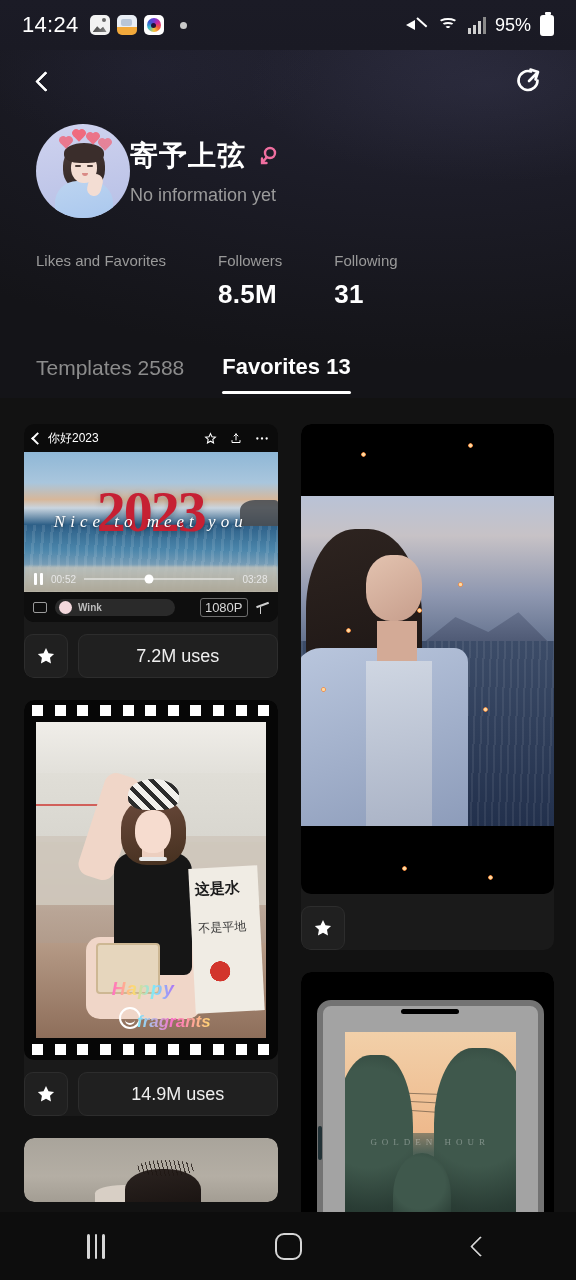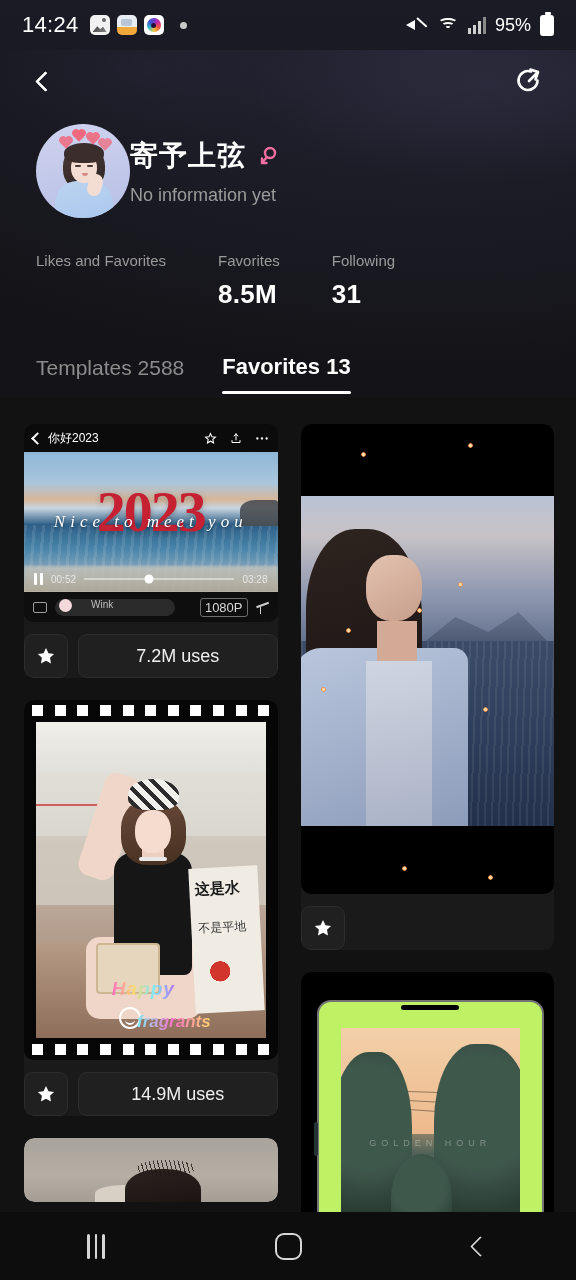--- a/index.html
+++ b/index.html
@@ -158,21 +158,21 @@
     font-size:17px; color:#fff; letter-spacing:5px; font-style:italic;
     font-family:"Liberation Serif", serif; white-space:nowrap; text-shadow:0 1px 3px rgba(0,0,0,.5); }
   .vid-ctrl{ position:absolute; left:0; right:0; bottom:0; height:26px; display:flex; align-items:center; padding:0 10px; gap:8px; }
   .pause{ display:flex; gap:3px; }
   .pause i{ width:3px;height:12px;background:#fff;display:block;border-radius:1px; }
   .tcode{ font-size:10px; color:#e7e7e7; }
   .track{ flex:1; height:2px; background:rgba(255,255,255,.45); position:relative; }
   .track .knob{ position:absolute; left:43%; top:50%; transform:translate(-50%,-50%); width:9px;height:9px;border-radius:50%;background:#fff; }
   .vid-bottom{ height:30px; background:#0e0e0e; display:flex; align-items:center; padding:0 9px; gap:8px; }
   .vb-ic{ width:14px;height:11px;border:1.5px solid #9b9b9b;border-radius:2px; }
-  .wink{ width:120px;height:17px;border-radius:9px;background:#2a2a2a;display:flex;align-items:flex-start;gap:19px;padding:0 4px; }
+  .wink{ width:120px;height:17px;border-radius:9px;background:#2a2a2a;display:flex;align-items:center;gap:6px;padding:0 4px;font-weight:bold; }
   .wink-dot{ width:13px;height:13px;border-radius:50%;background:#f3d8dc;flex:none; }
   .wink-t{ font-size:10px;color:#bdbdbd; }
   .badge1080{ margin-left:auto; font-size:13px; color:#d8d8d8; border:1px solid #6e6e6e; border-radius:3px; padding:1px 4px; }
   .cutico{ width:13px;height:13px;position:relative; }
   .cutico::before{content:"";position:absolute;left:0;top:3px;width:13px;height:1.5px;background:#cfcfcf;transform:rotate(-20deg);}
   .cutico::after{content:"";position:absolute;left:4px;top:6px;width:1.5px;height:7px;background:#cfcfcf;}
 
   
   .film{ height:360px; background:#060606; padding:11px 8px; position:relative; }
   .perf{ position:absolute; left:8px; right:8px; height:11px; display:flex; justify-content:space-between; }
@@ -230,21 +230,21 @@
     background:linear-gradient(160deg,#b9c6dd,#8d9cba); border-radius:26px 14px 0 0; z-index:2; }
   .tl-inner{ position:absolute; left:26%; top:50%; width:26%; height:50%;
     background:linear-gradient(170deg,#cfd6e2,#aab3c6); z-index:3; }
   .tl-neck{ position:absolute; left:30%; top:38%; width:16%; height:12%; background:#d3aa96; z-index:2; }
   .spark{ position:absolute; width:5px;height:5px;border-radius:50%;
     background:radial-gradient(circle,#ffd9a0 0 35%, #f4873a 60%, rgba(244,135,58,0) 72%); z-index:6; }
 
   
   .frame{ height:255px; background:#000; position:relative; }
   .fr-dev{ position:absolute; left:16px; right:10px; top:28px; bottom:-6px;
-    background:#bef264; border-radius:14px 14px 0 0; border:2px solid #737373; }
+    background:#a3a3a3; border-radius:14px 14px 0 0; border:6px solid #737373;font-family:Liberation Serif, serif; }
   .fr-notch{ position:absolute; left:50%; transform:translateX(-50%); top:3px; width:58px;height:5px;border-radius:3px;background:#000; }
   .fr-side{ position:absolute; left:-5px; top:120px; width:4px;height:34px;border-radius:3px;background:#223237; }
   .fr-inner{ position:absolute; left:22px; right:22px; top:26px; bottom:0; overflow:hidden;
     background:linear-gradient(180deg,#f0cba4 0%, #edb98d 24%, #caa07c 42%, #4f6257 62%, #2e3f38 100%); }
   .fr-sky{ position:absolute; left:0; right:0; top:0; height:52%;
     background:linear-gradient(180deg,#f2d0a9,#eeb98c); }
   .wire{ position:absolute; left:6%; right:34%; height:1px; background:rgba(70,60,50,.55); transform-origin:left center; }
   .tree{ position:absolute; bottom:0; background:radial-gradient(circle at 45% 35%, #3f584c 0 40%, #2a3d35 72%, #1e2d27 100%); }
   .tl{ left:-6%; bottom:-4%; width:46%; height:92%; border-radius:46% 40% 0 0; }
   .tr{ right:-8%; bottom:-4%; width:56%; height:96%; border-radius:40% 46% 0 0; }
@@ -350,21 +350,21 @@
           </div>
           <div class="p-sub">No information yet</div>
         </div>
       </div>
 
       <div class="stats-row">
         <div class="stat">
           <div class="stat-label">Likes and Favorites</div>
         </div>
         <div class="stat">
-          <div class="stat-label">Favorites</div>
+          <div class="stat-label">Followers</div>
           <div class="stat-value">8.5M</div>
         </div>
         <div class="stat">
           <div class="stat-label">Following</div>
           <div class="stat-value">31</div>
         </div>
       </div>
 
       <div class="tabs">
         <div class="tab">

